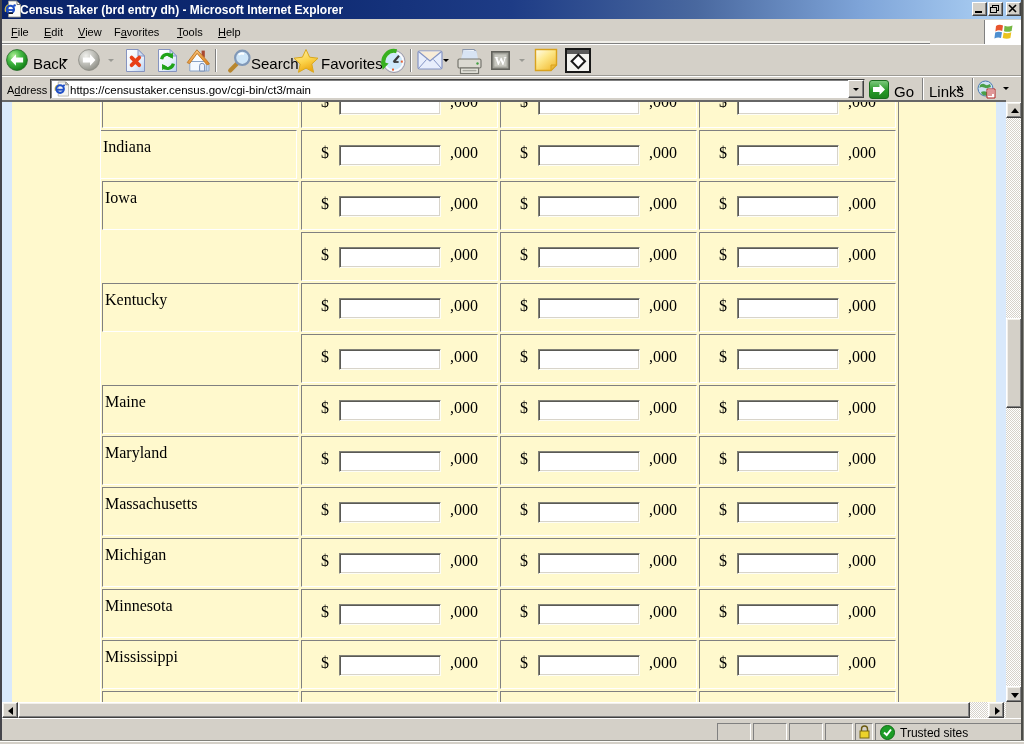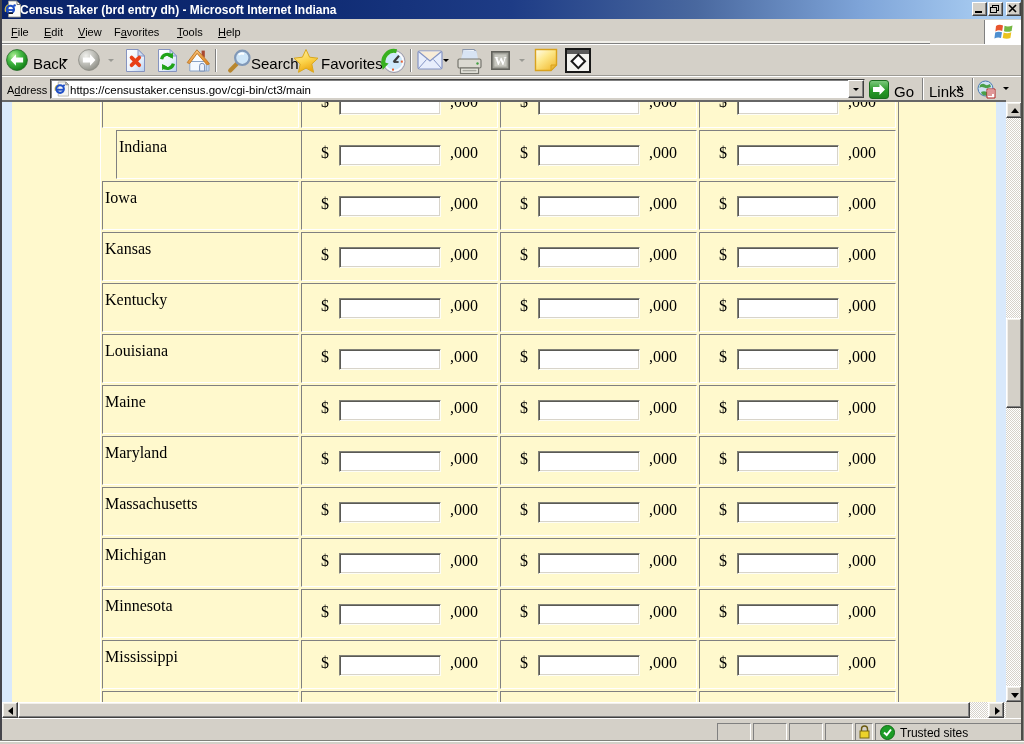--- a/index.html
+++ b/index.html
@@ -78,21 +78,21 @@
 <div id="titlebar">
   <svg class="abs" style="left:4px;top:0px" width="17" height="18" viewBox="0 0 17 18">
     <path d="M4.5 1 H13 L16.5 4.5 V17 H4.5 Z" fill="#fcfcf8" stroke="#9a9a92" stroke-width="0.9"></path>
     <path d="M13 1 L16.5 4.5 H13 Z" fill="#fff" stroke="#55565c" stroke-width="0.8"></path>
     <path d="M1.8 11.8 Q0.6 7 4.4 5" fill="none" stroke="#d8c040" stroke-width="1.7"></path>
     <circle cx="6.4" cy="9.4" r="3.6" fill="none" stroke="#1c4cc4" stroke-width="2.1"></circle>
     <path d="M2.8 10 H10.2" stroke="#1c4cc4" stroke-width="1.9" fill="none"></path>
     <path d="M9.4 6 L11.6 5" stroke="#1c4cc4" stroke-width="2.1" fill="none"></path>
     <path d="M4.4 13.2 H9" stroke="#101018" stroke-width="1.4" fill="none"></path>
   </svg>
-  <div id="titletext">Census Taker (brd entry dh) - Microsoft Internet Indiana</div>
+  <div id="titletext">Census Taker (brd entry dh) - Microsoft Internet Explorer</div>
   <div class="winbtn" style="left:972px;"><svg width="13" height="12">
         <rect x="2" y="8" width="7" height="2" fill="#000"></rect>
       </svg></div>
   <div class="winbtn" style="left:988px;"><svg width="13" height="12">
         <rect x="3.5" y="2.5" width="6" height="5" fill="none" stroke="#000"></rect>
         <rect x="1.5" y="4.5" width="6" height="5" fill="#d4d0c8" stroke="#000"></rect>
       </svg></div>
   <div class="winbtn" style="left:1006px;"><svg width="13" height="12">
         <path d="M2 2 L9 9 M9 2 L2 9" stroke="#000" stroke-width="1.6"></path>
       </svg></div>
@@ -293,21 +293,21 @@
 <div class="cell" style="left:500px;top:79px;">
         <span class="dol" style="left:19px;">$</span>
         <div class="inp" style="left:37px;"></div>
         <span class="thou" style="left:148px;">,000</span>
       </div>
 <div class="cell" style="left:699px;top:79px;">
         <span class="dol" style="left:19px;">$</span>
         <div class="inp" style="left:37px;"></div>
         <span class="thou" style="left:148px;">,000</span>
       </div>
-<div class="cell" style="left:116px;top:130px;">
+<div class="cell" style="left:100px;top:130px;">
         <span class="lbl">Indiana</span>
       </div>
 <div class="cell" style="left:301px;top:130px;">
         <span class="dol" style="left:19px;">$</span>
         <div class="inp" style="left:37px;"></div>
         <span class="thou" style="left:148px;">,000</span>
       </div>
 <div class="cell" style="left:500px;top:130px;">
         <span class="dol" style="left:19px;">$</span>
         <div class="inp" style="left:37px;"></div>
@@ -329,23 +329,20 @@
 <div class="cell" style="left:500px;top:181px;">
         <span class="dol" style="left:19px;">$</span>
         <div class="inp" style="left:37px;"></div>
         <span class="thou" style="left:148px;">,000</span>
       </div>
 <div class="cell" style="left:699px;top:181px;">
         <span class="dol" style="left:19px;">$</span>
         <div class="inp" style="left:37px;"></div>
         <span class="thou" style="left:148px;">,000</span>
       </div>
-<div class="cell" style="left:102px;top:232px;">
-        <span class="lbl">Kansas</span>
-      </div>
 <div class="cell" style="left:301px;top:232px;">
         <span class="dol" style="left:19px;">$</span>
         <div class="inp" style="left:37px;"></div>
         <span class="thou" style="left:148px;">,000</span>
       </div>
 <div class="cell" style="left:500px;top:232px;">
         <span class="dol" style="left:19px;">$</span>
         <div class="inp" style="left:37px;"></div>
         <span class="thou" style="left:148px;">,000</span>
       </div>
@@ -364,23 +361,20 @@
       </div>
 <div class="cell" style="left:500px;top:283px;">
         <span class="dol" style="left:19px;">$</span>
         <div class="inp" style="left:37px;"></div>
         <span class="thou" style="left:148px;">,000</span>
       </div>
 <div class="cell" style="left:699px;top:283px;">
         <span class="dol" style="left:19px;">$</span>
         <div class="inp" style="left:37px;"></div>
         <span class="thou" style="left:148px;">,000</span>
-      </div>
-<div class="cell" style="left:102px;top:334px;">
-        <span class="lbl">Louisiana</span>
       </div>
 <div class="cell" style="left:301px;top:334px;">
         <span class="dol" style="left:19px;">$</span>
         <div class="inp" style="left:37px;"></div>
         <span class="thou" style="left:148px;">,000</span>
       </div>
 <div class="cell" style="left:500px;top:334px;">
         <span class="dol" style="left:19px;">$</span>
         <div class="inp" style="left:37px;"></div>
         <span class="thou" style="left:148px;">,000</span>

